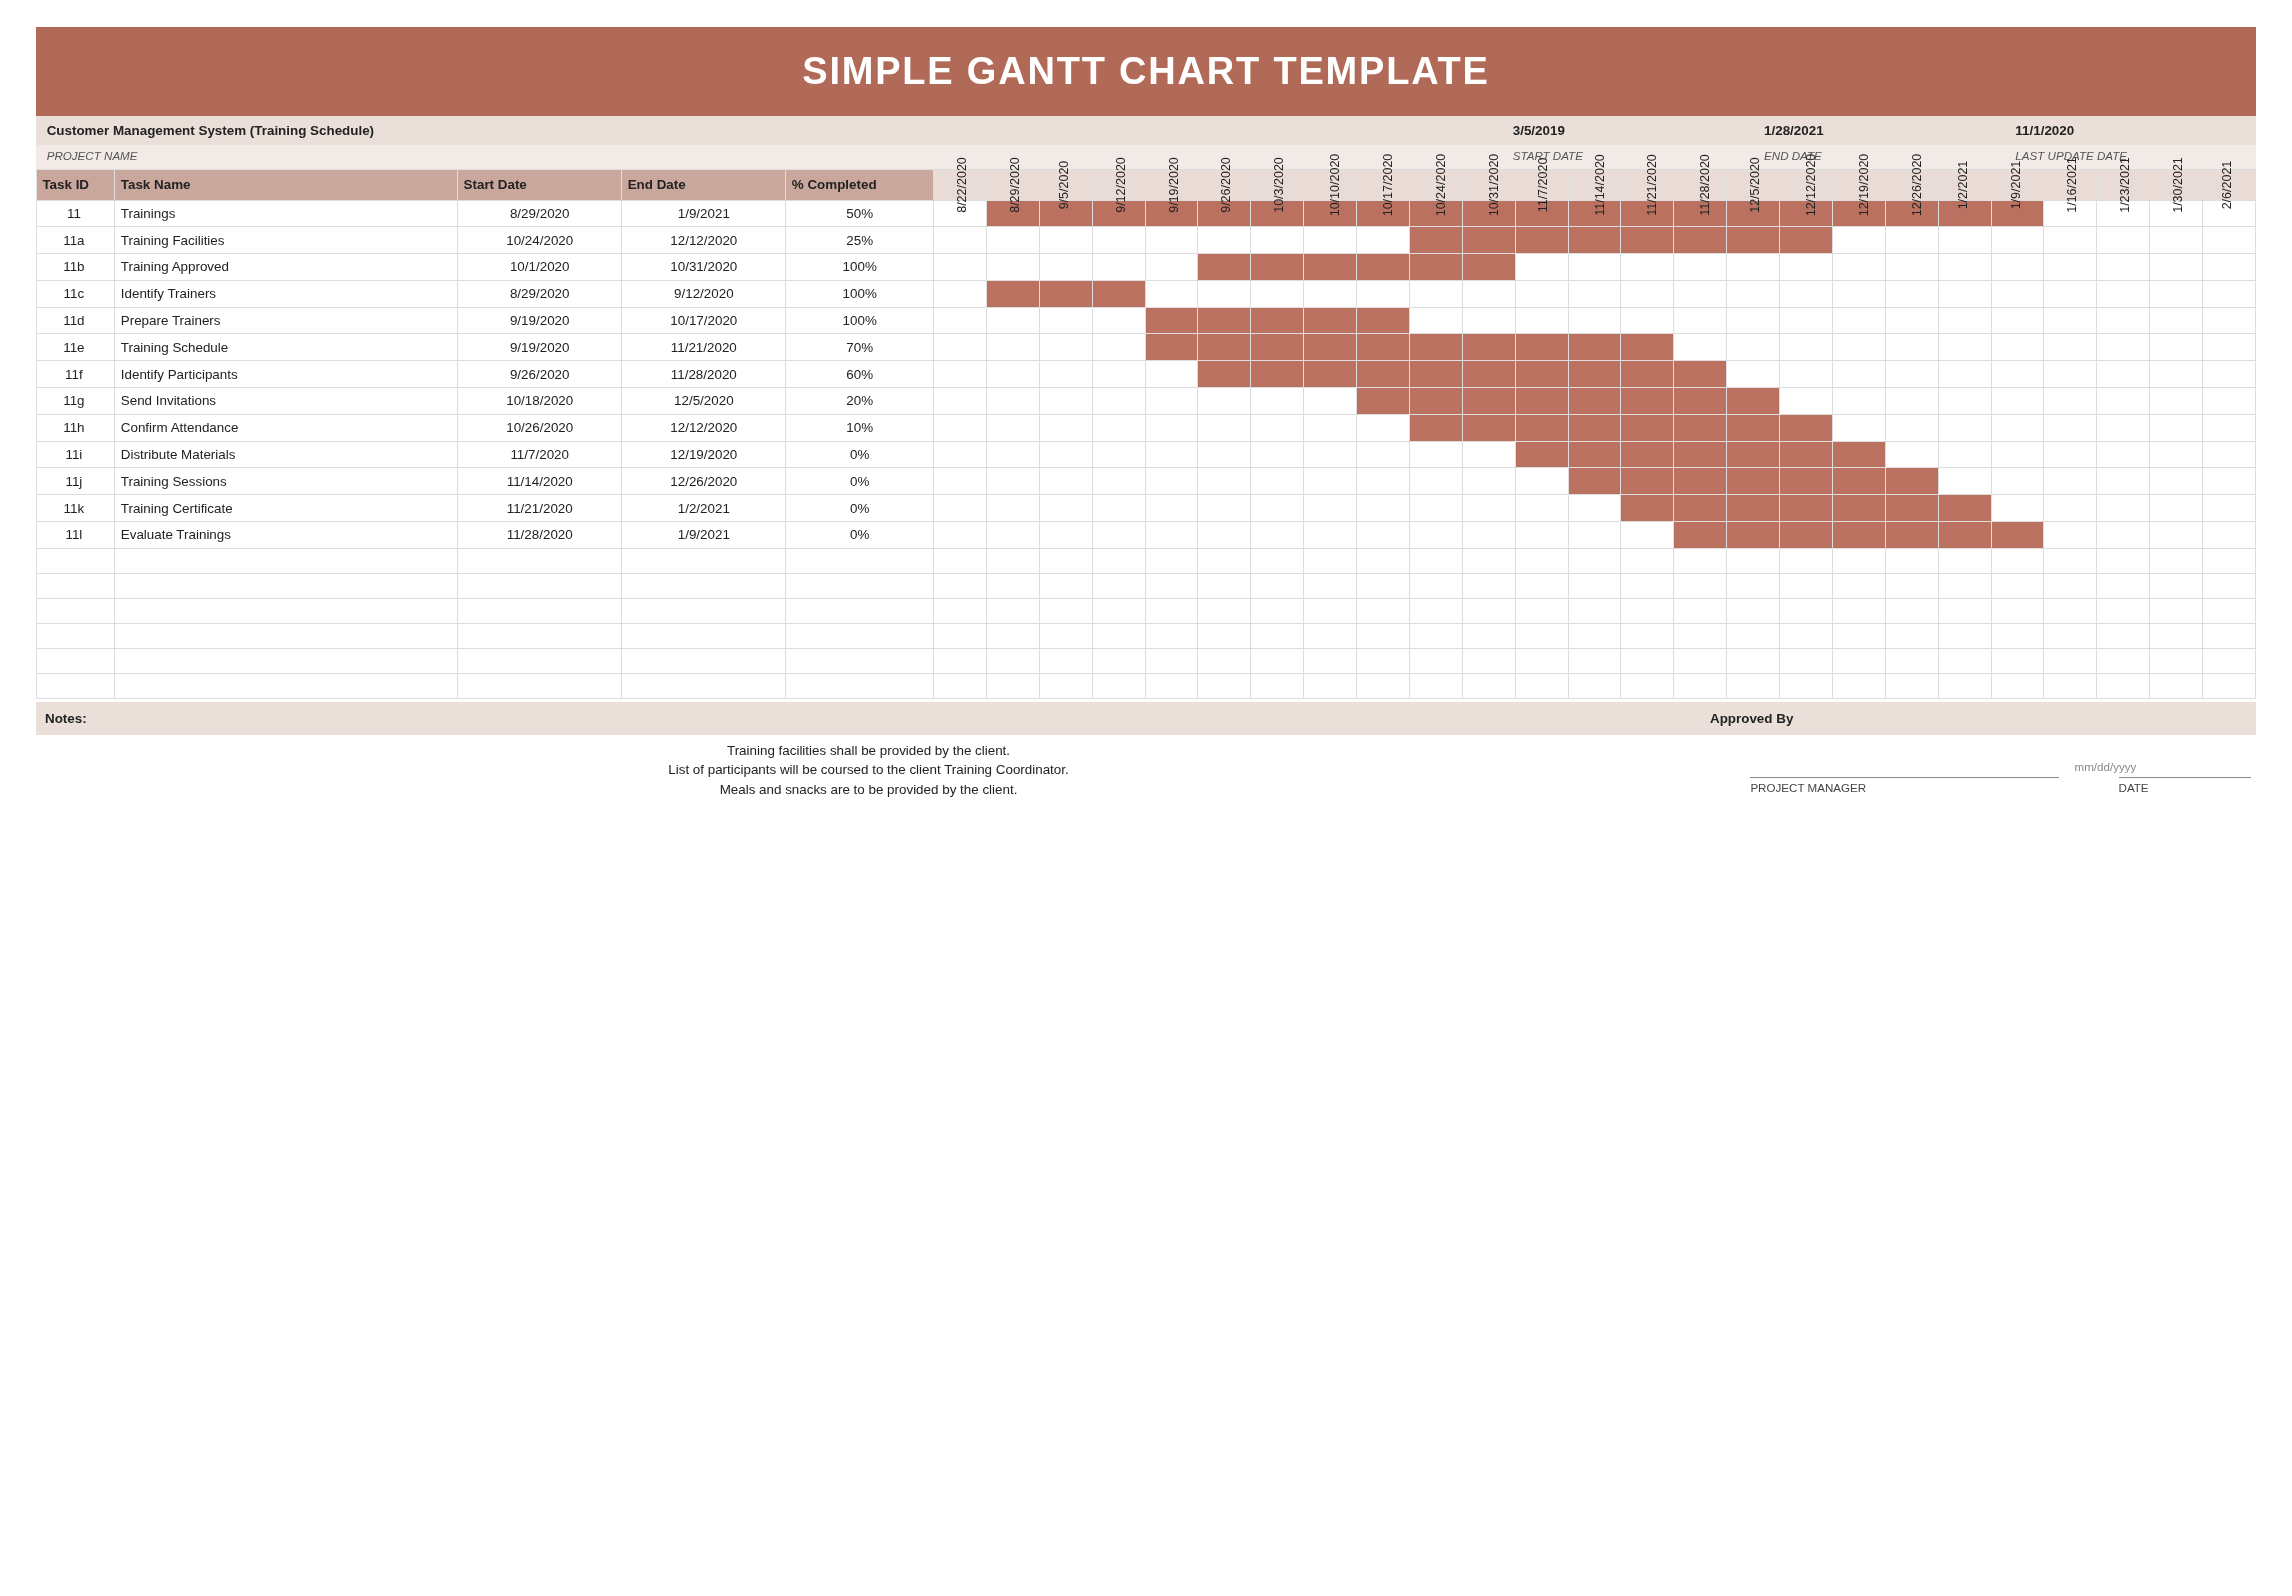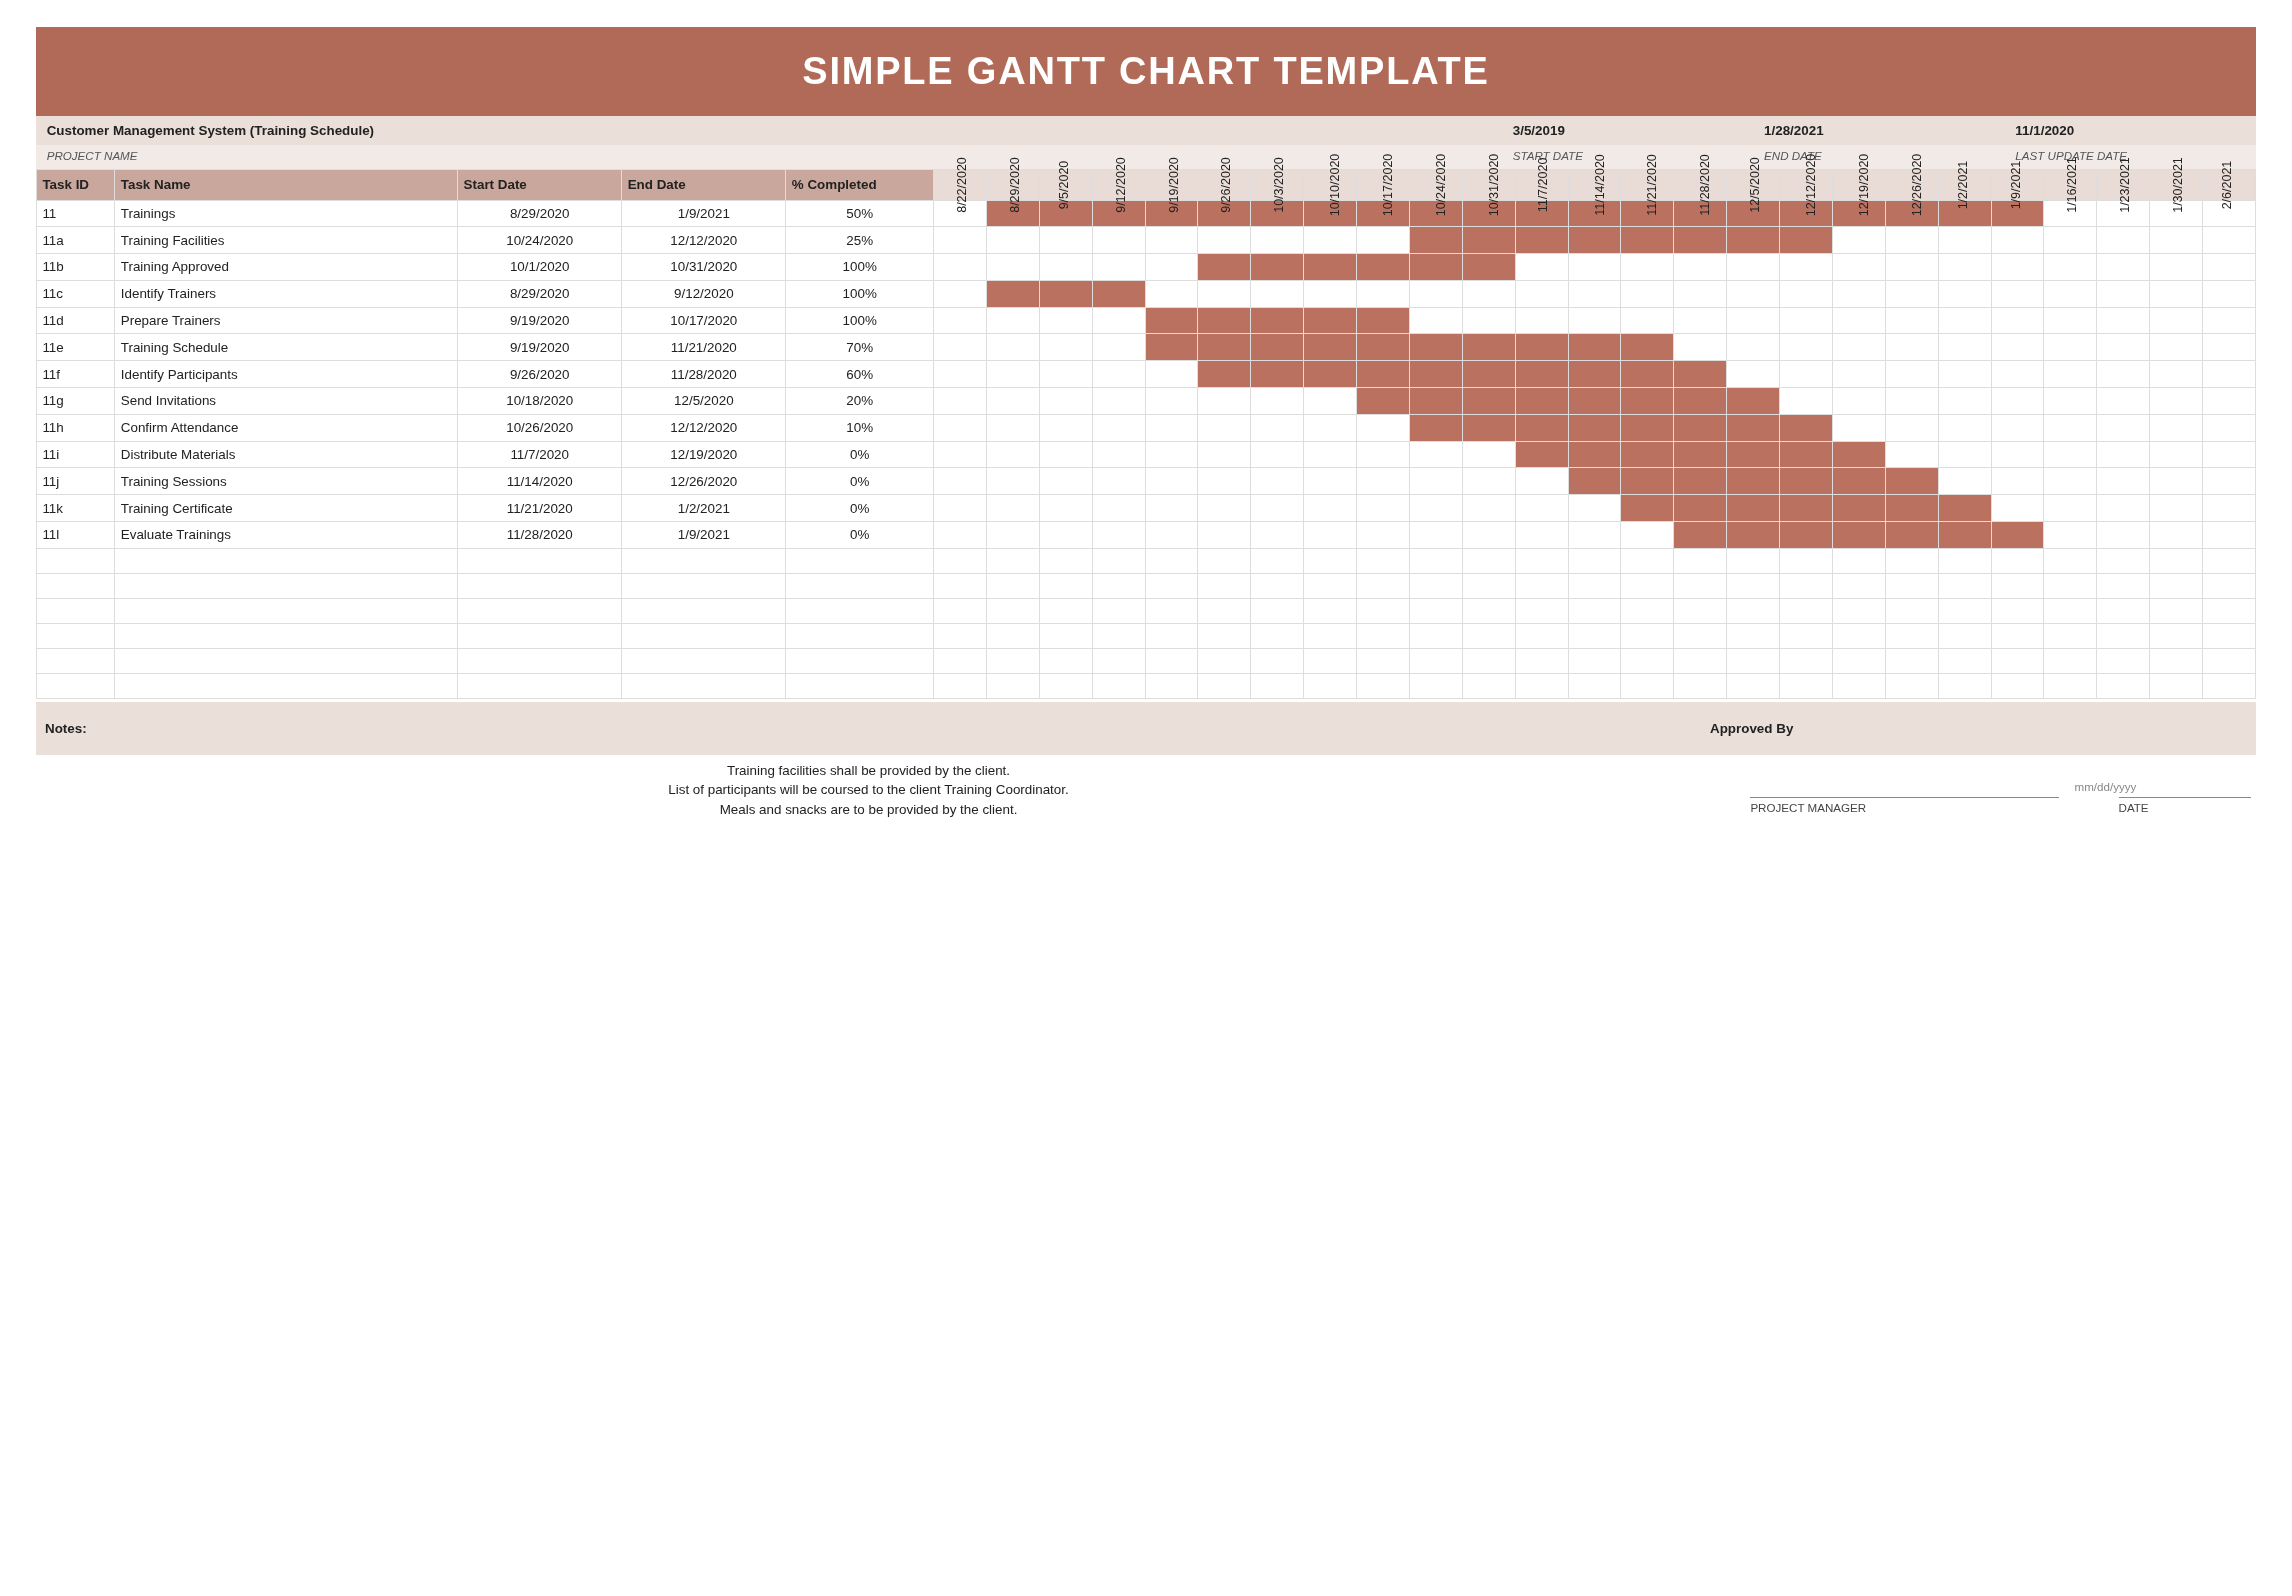--- a/index.html
+++ b/index.html
@@ -68,30 +68,30 @@
     vertical-align: bottom;
     padding: 7.2px 0;
   }
   thead th.rot span {
     display: inline-block;
     transform: rotate(-90deg);
     white-space: nowrap;
     font-weight: 400;
     font-size: 12.5px;
   }
-  tbody td.id  { text-align: left; padding-right: 9px; }
+  tbody td.id  { text-align: center; padding-right: 9px; }
   tbody td.sd, tbody td.ed, tbody td.pc { text-align: center; }
   tbody td.wk  { padding: 0; background: #fff; }
   tbody td.wk.on { background: #bb7160; }
 
   .footer { display: grid; grid-template-columns: 7.5fr 2.5fr; margin-top: 3.6px; }
   .notes-head, .appr-head {
     background: #eadfd9;
     font-weight: 700;
-    padding: 19px 9px;
+    padding: 9px 9px;
   }
   .notes-body { padding: 5.4px 5.4px; font-size: 13.4px; line-height: 1.45; text-align: center; }
   .sign { display: grid; grid-template-columns: 2fr 1fr; gap: 16px; padding: 25px 5.4px 0; font-size: 11.6px; color: #444; }
   .sign .line { border-top: 0.9px solid #888; padding-top: 3.6px; margin-left: 44px; }
   .sign .ph   { color: #888; text-align: left; padding-bottom: 3.6px; }
 </style>
 </head>
 <body>
 
 <div class="banner">SIMPLE GANTT CHART TEMPLATE</div>

